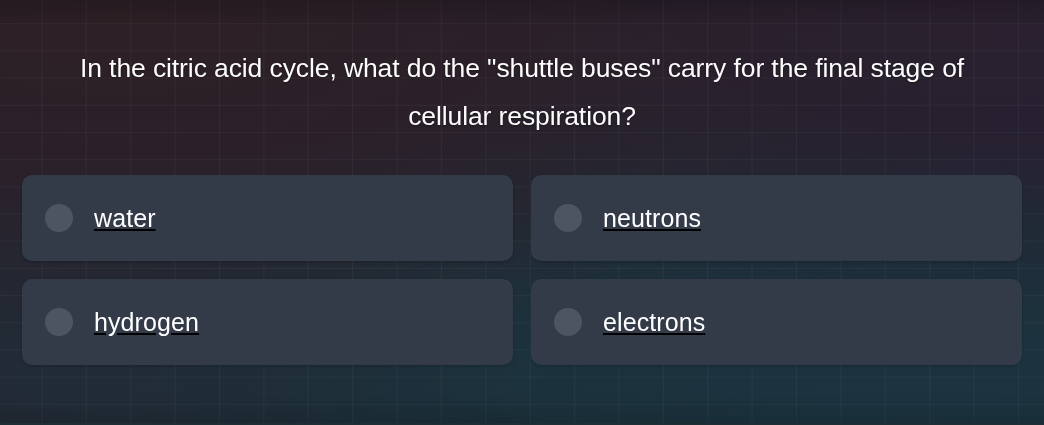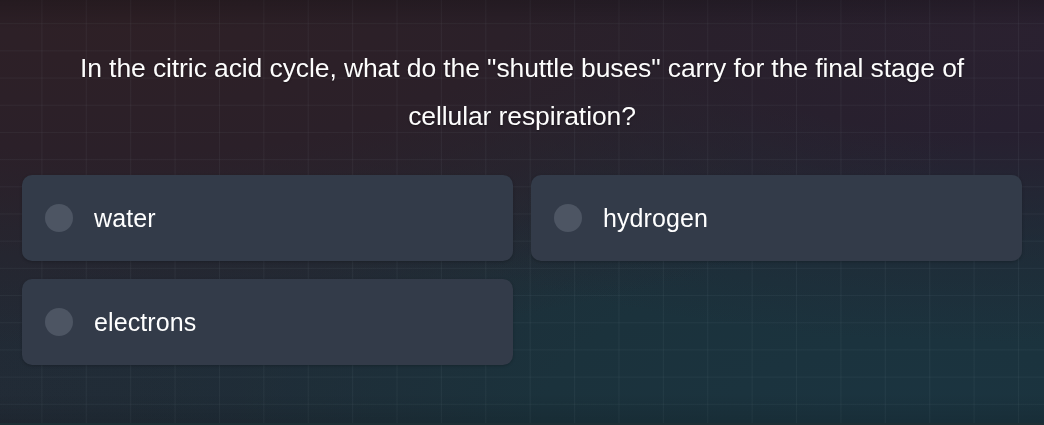--- a/index.html
+++ b/index.html
@@ -81,20 +81,21 @@
   #options-grid {
     position: absolute;
     left: 22px;
     top: 175px;
     width: 1000px;
     display: grid;
     grid-template-columns: 491px 491px;
     grid-template-rows: 86px 86px;
     column-gap: 18px;
     row-gap: 18px;
+    text-decoration: underline;
   }
 
   .option-card {
     background: #333b49;
     border-radius: 10px;
     display: flex;
     align-items: center;
     padding-left: 23px;
     box-shadow: 0 1px 3px rgba(0,0,0,0.22);
   }
@@ -130,20 +131,24 @@
 
     <div id="question-text">In the citric acid cycle, what do the "shuttle buses" carry for the final stage of cellular respiration?</div>
 
     <div id="options-grid">
 
       <div class="option-card">
         <span class="option-radio"></span>
         <span class="option-label">water</span>
       </div>
 
+      <div class="option-card">
+        <span class="option-radio"></span>
+        <span class="option-label">neutrons</span>
+      </div>
 
       <div class="option-card">
         <span class="option-radio"></span>
         <span class="option-label">hydrogen</span>
       </div>
 
       <div class="option-card">
         <span class="option-radio"></span>
         <span class="option-label">electrons</span>
       </div>

